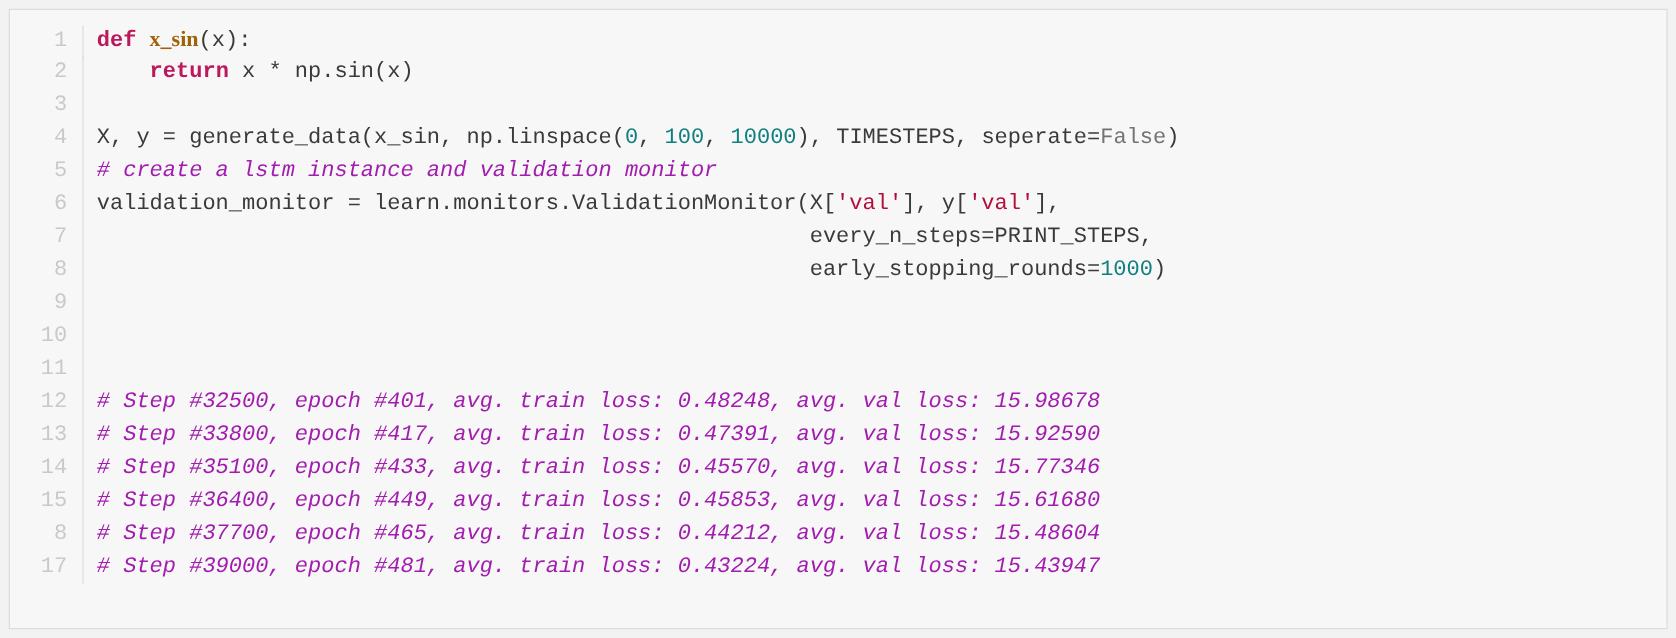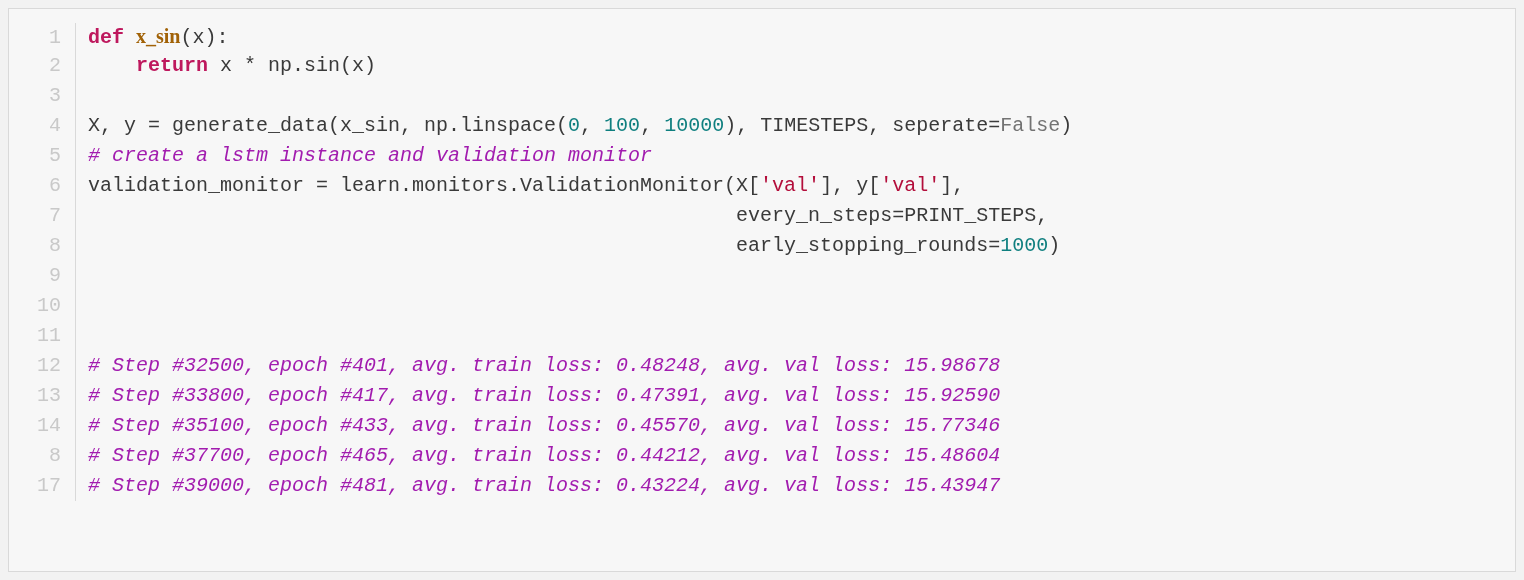--- a/index.html
+++ b/index.html
@@ -68,16 +68,17 @@
       <div class="codeline"><span class="lineno">5</span><span class="content"><span class="tok-com"># create a lstm instance and validation monitor</span></span></div>
       <div class="codeline"><span class="lineno">6</span><span class="content"><span>validation_monitor = learn.monitors.ValidationMonitor(X[</span><span class="tok-str">'val'</span><span>], y[</span><span class="tok-str">'val'</span><span>],</span></span></div>
       <div class="codeline"><span class="lineno">7</span><span class="content"><span>                                                      every_n_steps=PRINT_STEPS,</span></span></div>
       <div class="codeline"><span class="lineno">8</span><span class="content"><span>                                                      early_stopping_rounds=</span><span class="tok-num">1000</span><span>)</span></span></div>
       <div class="codeline"><span class="lineno">9</span></div>
       <div class="codeline"><span class="lineno">10</span><span class="content"><span></span></span></div>
       <div class="codeline"><span class="lineno">11</span></div>
       <div class="codeline"><span class="lineno">12</span><span class="content"><span class="tok-com"># Step #32500, epoch #401, avg. train loss: 0.48248, avg. val loss: 15.98678</span></span></div>
       <div class="codeline"><span class="lineno">13</span><span class="content"><span class="tok-com"># Step #33800, epoch #417, avg. train loss: 0.47391, avg. val loss: 15.92590</span></span></div>
       <div class="codeline"><span class="lineno">14</span><span class="content"><span class="tok-com"># Step #35100, epoch #433, avg. train loss: 0.45570, avg. val loss: 15.77346</span></span></div>
+      <div class="codeline"><span class="lineno">15</span><span class="content"><span class="tok-com"># Step #36400, epoch #449, avg. train loss: 0.45853, avg. val loss: 15.61680</span></span></div>
       <div class="codeline"><span class="lineno">8</span><span class="content"><span class="tok-com"># Step #37700, epoch #465, avg. train loss: 0.44212, avg. val loss: 15.48604</span></span></div>
       <div class="codeline"><span class="lineno">17</span><span class="content"><span class="tok-com"># Step #39000, epoch #481, avg. train loss: 0.43224, avg. val loss: 15.43947</span></span></div>
     </div>
 </div>
 
 </body></html>

